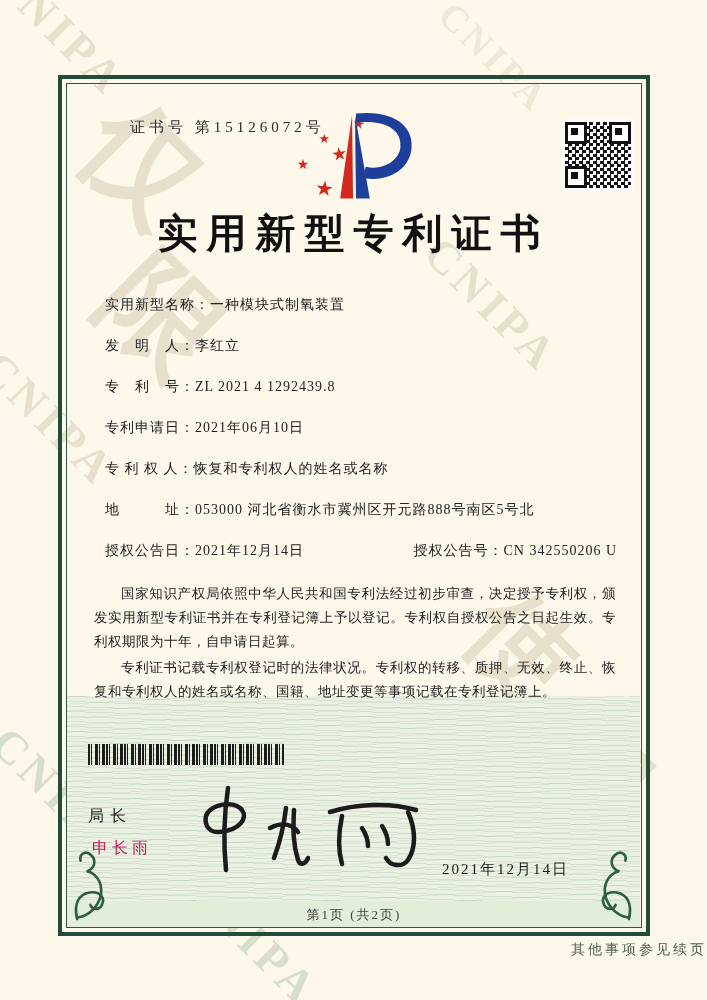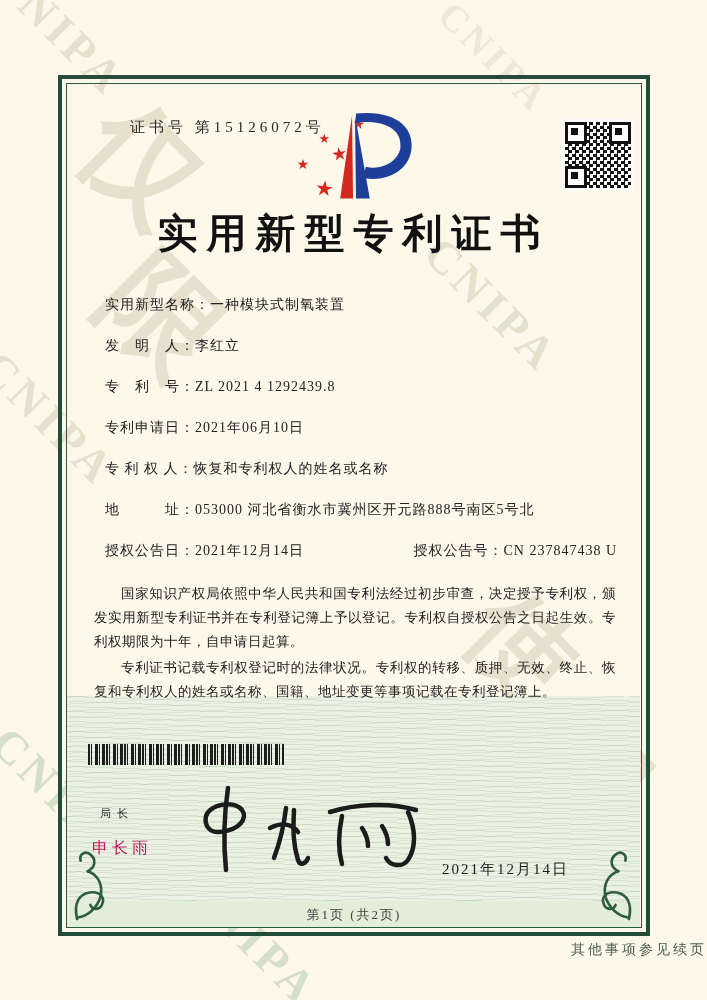--- a/index.html
+++ b/index.html
@@ -61,21 +61,21 @@
   .paras p{margin:0 0 2px 0;text-indent:2em;}
 
   
   .barcode{position:absolute;left:88px;top:744px;width:196px;height:21px;
      background:repeating-linear-gradient(90deg,
        #1c1c1c 0 2px, transparent 2px 3px,
        #1c1c1c 3px 4px, transparent 4px 7px,
        #1c1c1c 7px 10px, transparent 10px 11px,
        #1c1c1c 11px 12px, transparent 12px 14px,
        #1c1c1c 14px 17px, transparent 17px 18px);}
-  .commissioner-title{position:absolute;left:100px;top:806px;font-size:11px;letter-spacing:6px;color:#1d1d1d;}
+  .commissioner-title{position:absolute;left:88px;top:806px;font-size:16px;letter-spacing:6px;color:#1d1d1d;}
   .commissioner-name{position:absolute;left:92px;top:838px;font-size:16px;letter-spacing:4px;color:#be185d;}
   .signature{position:absolute;left:190px;top:780px;width:240px;height:95px;}
   .issue-date{position:absolute;left:442px;top:860px;font-size:15px;letter-spacing:2px;color:#1d1d1d;}
   .page-info{position:absolute;left:58px;top:906px;width:592px;text-align:center;
              font-size:13px;color:#404040;letter-spacing:2px;}
   .footnote{position:absolute;left:0;top:941px;width:707px;text-align:right;
             font-size:14px;color:#4b5f50;letter-spacing:3px;}
 
   .ornament{position:absolute;width:62px;height:86px;}
   .orn-left{left:70px;top:838px;}
@@ -141,21 +141,21 @@
         <span>专利申请日：</span><span>2021年06月10日</span>
       </div>
       <div class="field-row">
         <span>专 利 权 人：</span><span>恢复和专利权人的姓名或名称</span>
       </div>
       <div class="field-row">
         <span>地　　　址：</span><span>053000 河北省衡水市冀州区开元路888号南区5号北</span>
       </div>
       <div class="field-row grant-row">
         <span><span>授权公告日：</span><span>2021年12月14日</span></span>
-        <span><span>授权公告号：</span><span>CN 237847438 U</span></span>
+        <span><span>授权公告号：</span><span>CN 342550206 U</span></span>
       </div>
     </div>
 
     <div class="paras">
       <p>国家知识产权局依照中华人民共和国专利法经过初步审查，决定授予专利权，颁发实用新型专利证书并在专利登记簿上予以登记。专利权自授权公告之日起生效。专利权期限为十年，自申请日起算。</p>
       <p>专利证书记载专利权登记时的法律状况。专利权的转移、质押、无效、终止、恢复和专利权人的姓名或名称、国籍、地址变更等事项记载在专利登记簿上。</p>
     </div>
 
     <div class="barcode"></div>
 

